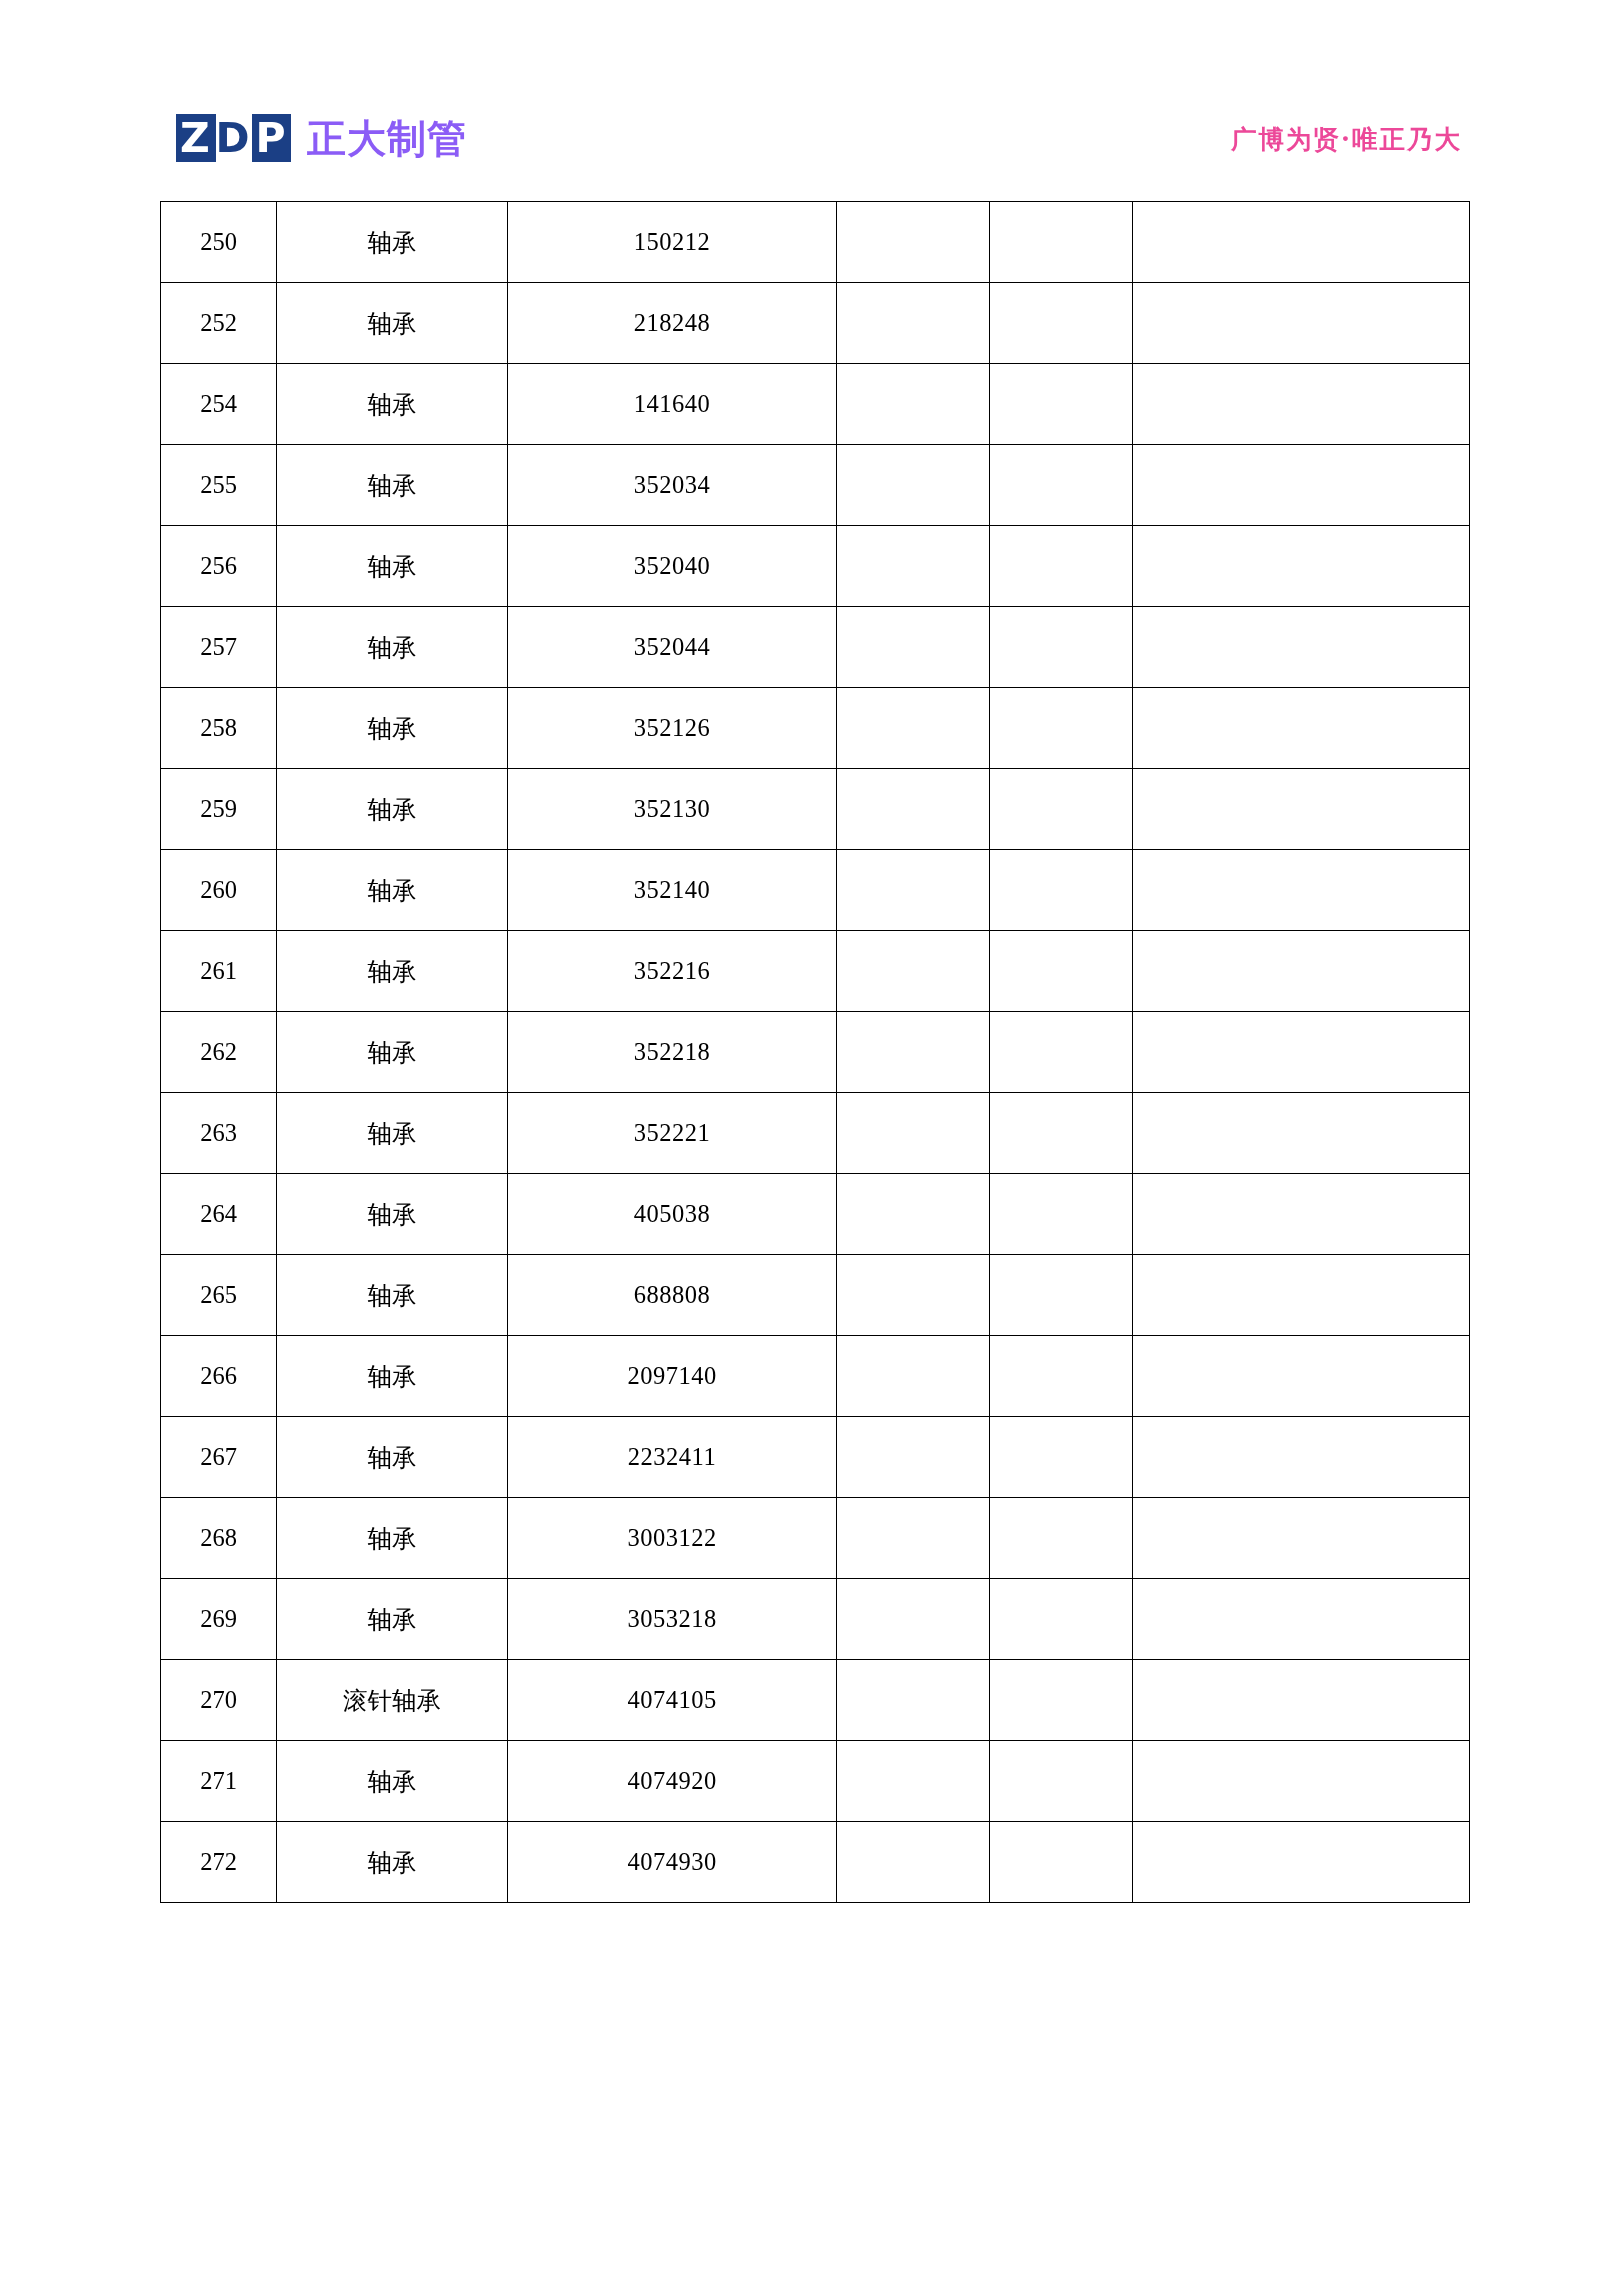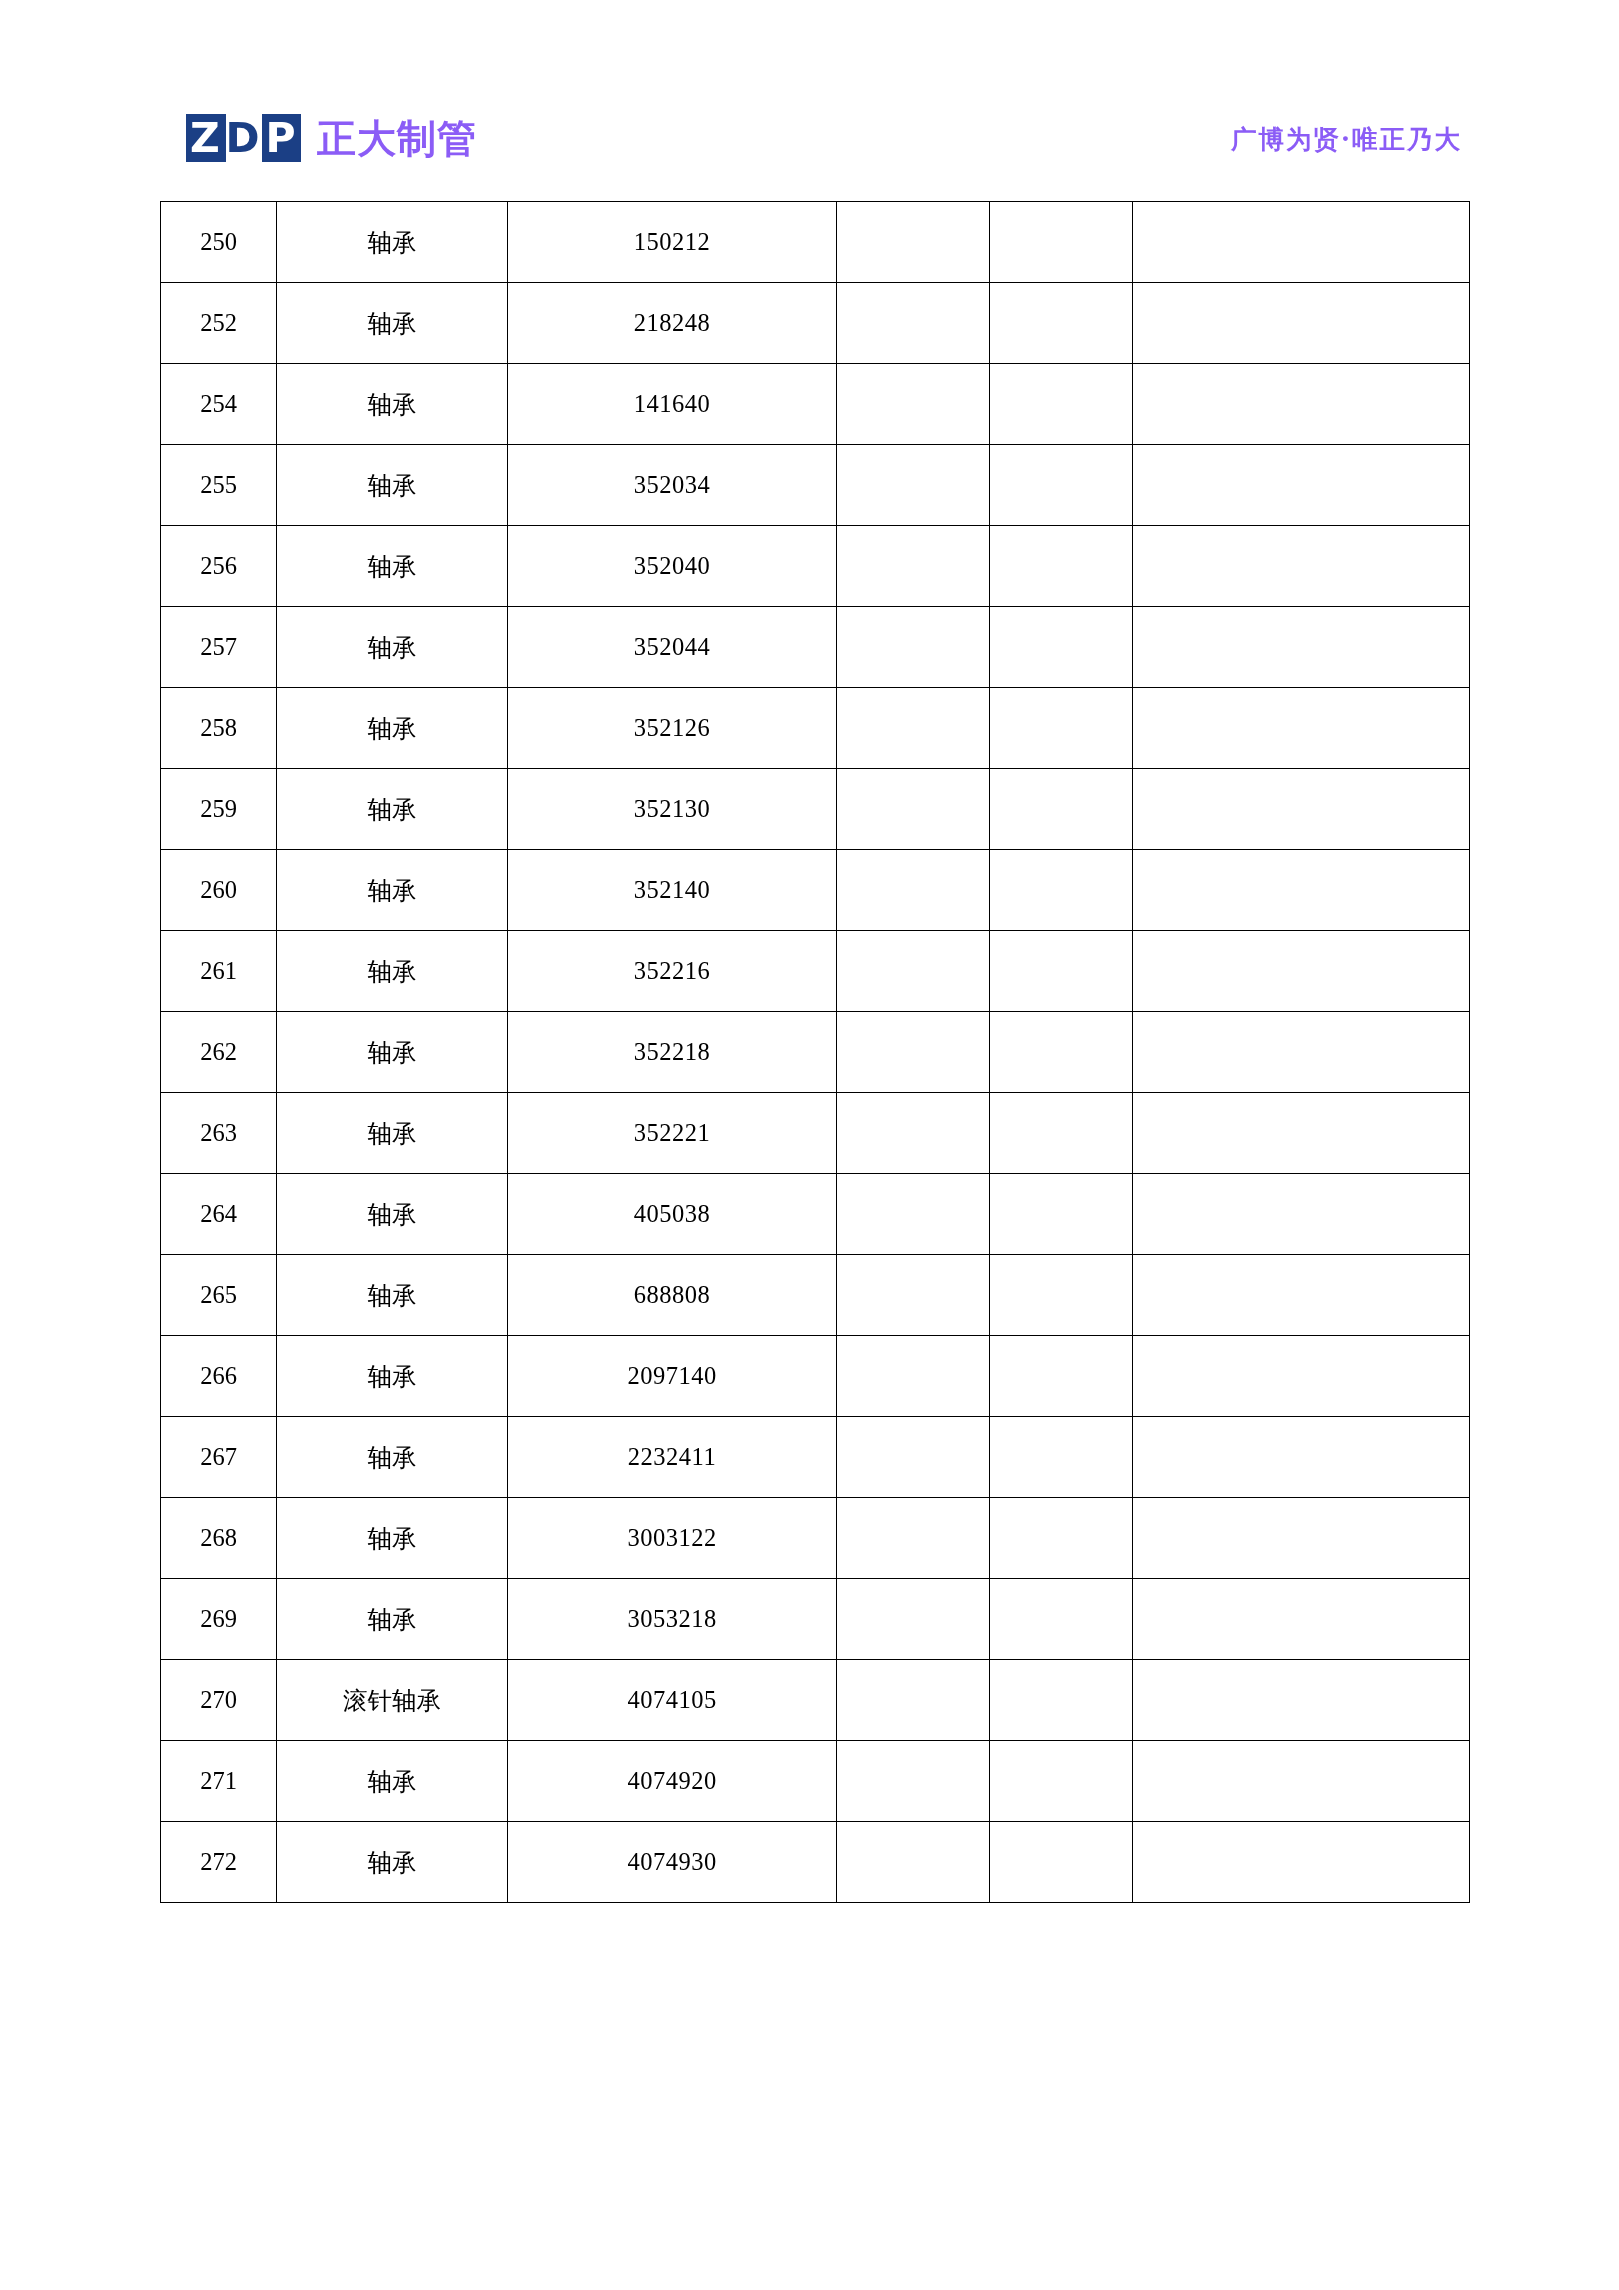--- a/index.html
+++ b/index.html
@@ -18,21 +18,21 @@
     position: relative;
     width: 1619px;
     height: 2291px;
     box-sizing: border-box;
   }
 
   
   .header {
     position: absolute;
     top: 116px;
-    left: 184px;
+    left: 174px;
     right: 157px;
     height: 69px;
   }
   .logo-wrap {
     position: absolute;
     left: 0;
     top: 0;
     display: flex;
     align-items: center;
   }
@@ -69,21 +69,21 @@
     letter-spacing: 1px;
     line-height: 1;
   }
   .slogan {
     position: absolute;
     right: 0;
     top: 5.9px;
     font-family: "DejaVu Serif", serif;
     font-weight: bold;
     font-size: 25.5px;
-    color: #8b5cf6;
+    color: #ec4899;
     letter-spacing: 2px;
     white-space: nowrap;
   }
 
   
   .table-wrap {
     position: absolute;
     top: 201px;
     left: 160px;
     width: 1304px;

